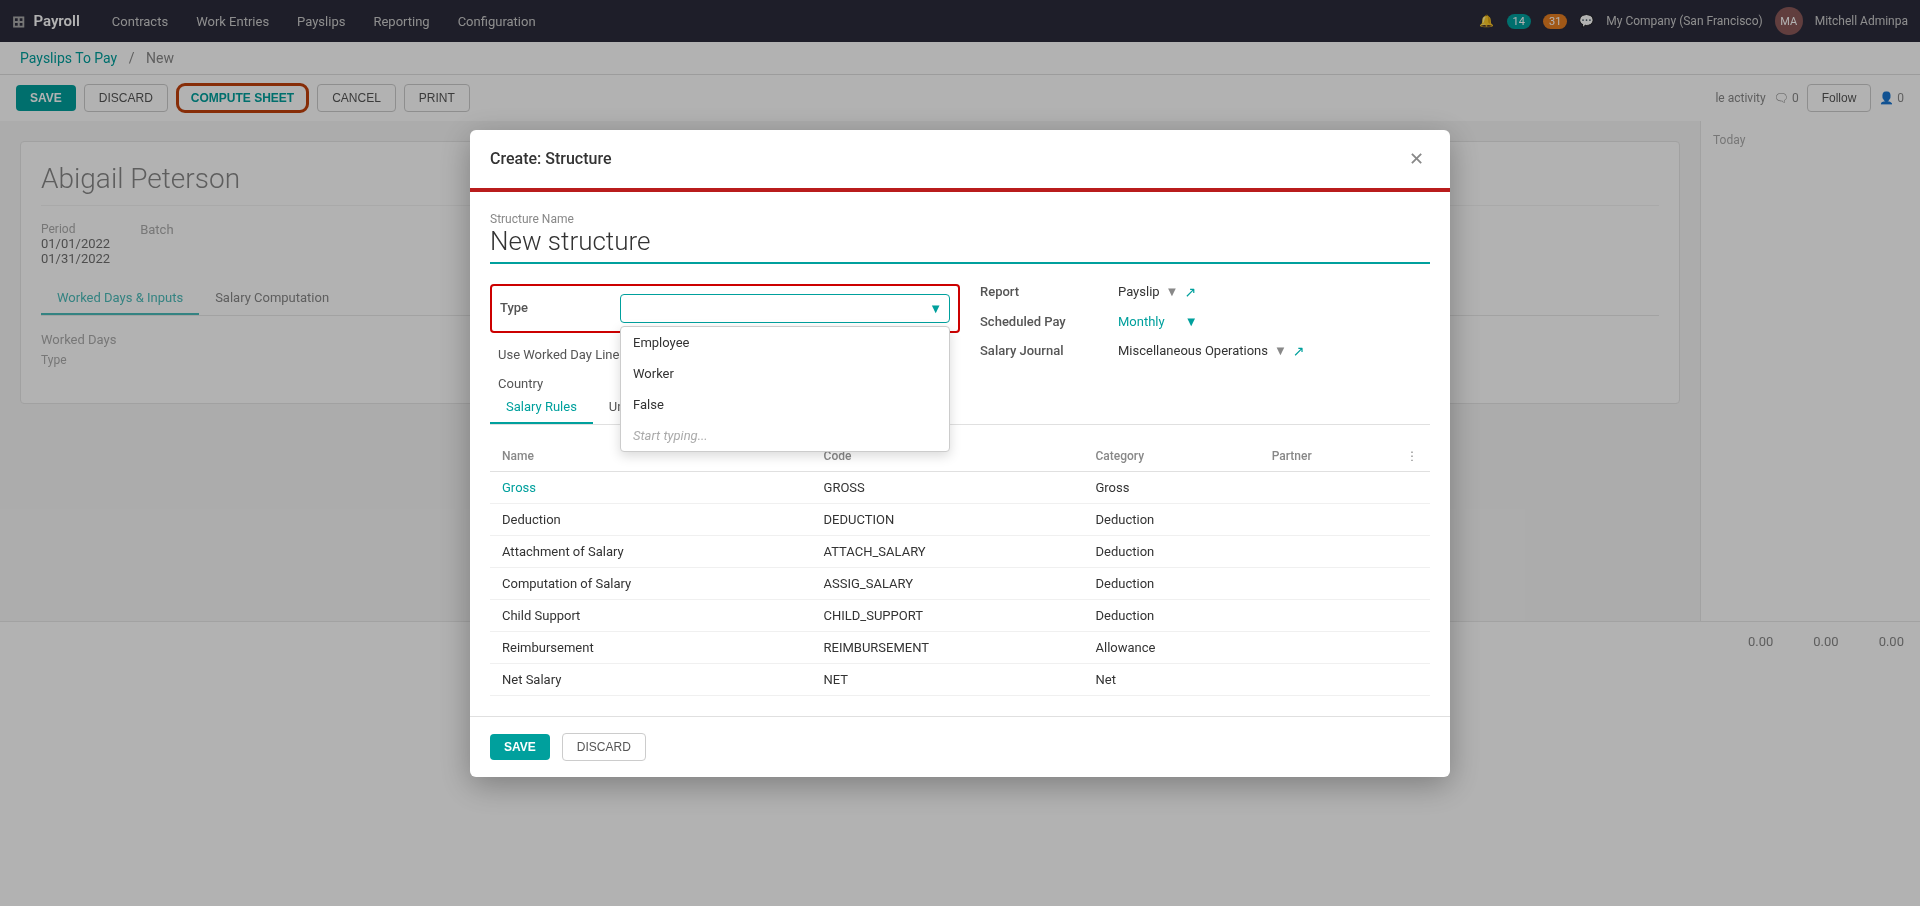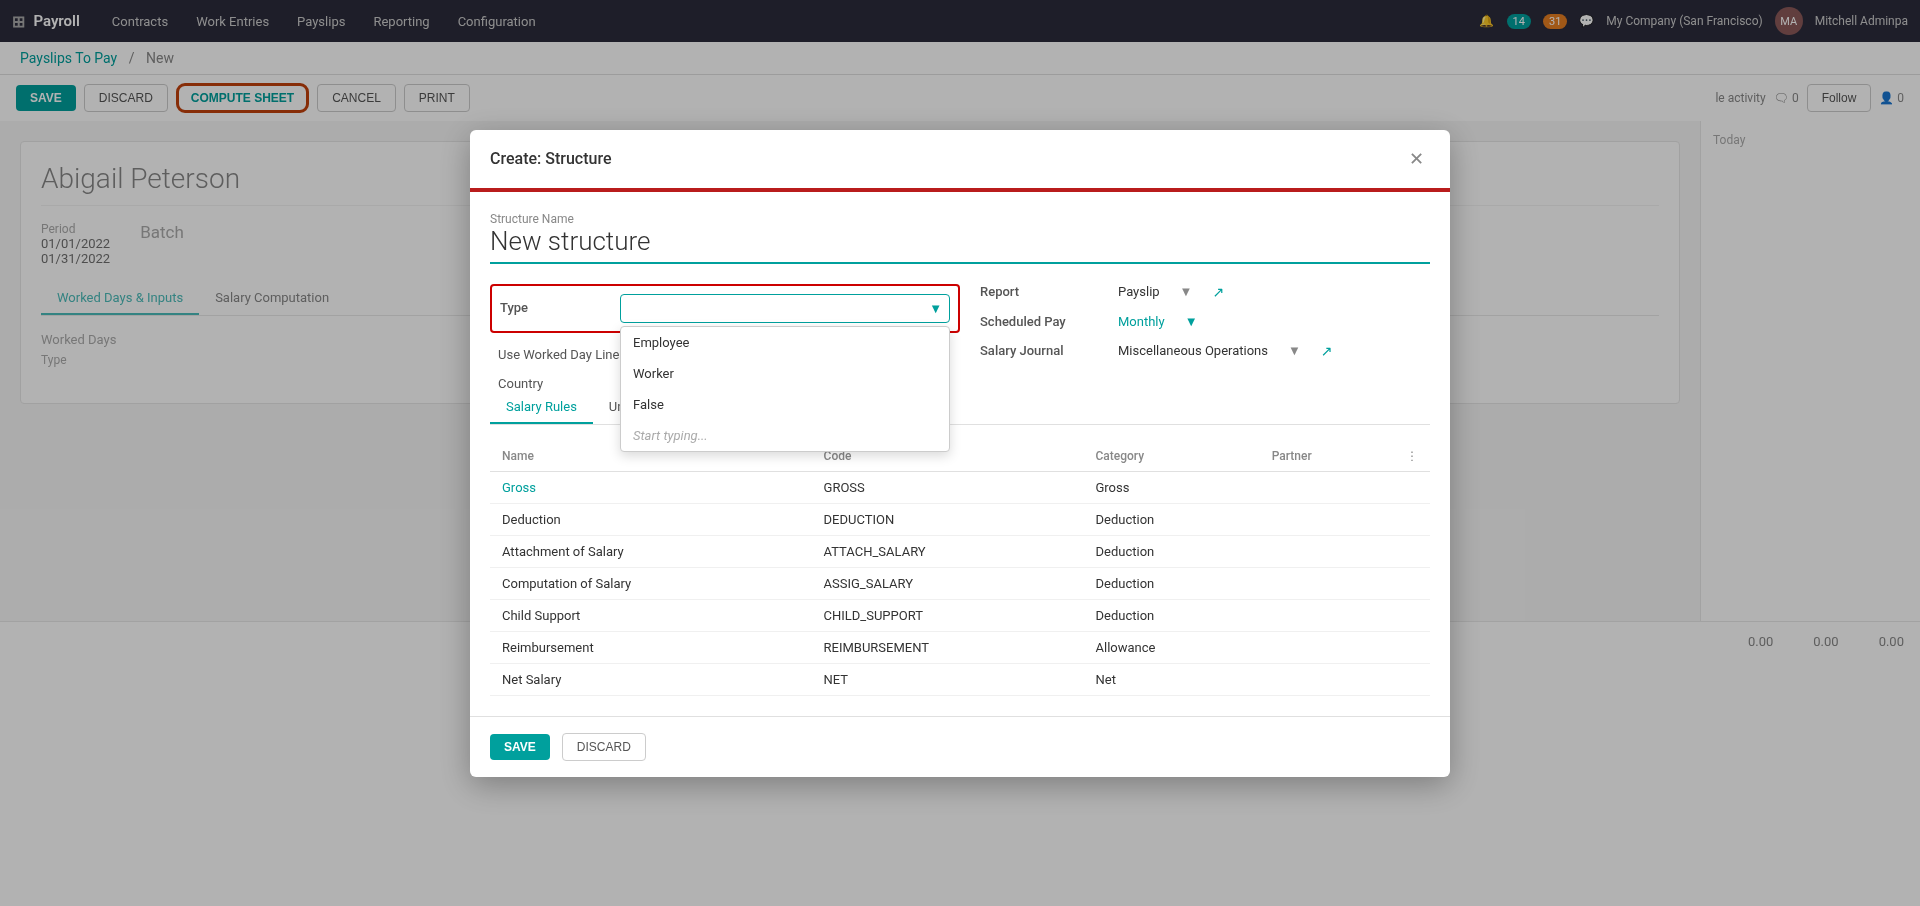--- a/index.html
+++ b/index.html
@@ -270,21 +270,21 @@
       min-width: 130px;
       font-size: 13px;
       color: #555;
       font-weight: 500;
     }
     .right-field-value {
       font-size: 13px;
       color: #333;
       display: flex;
       align-items: center;
-      gap: 20px;
+      gap: 6px;
     }
     .external-link {
       color: #00a09d;
       font-size: 14px;
       cursor: pointer;
     }
 
     
     .modal-tabs {
       display: flex;
@@ -412,21 +412,21 @@
     <div style="flex:1; padding: 20px;">
       <div style="background:white; border:1px solid #ddd; padding:20px; border-radius:4px;">
         <div style="font-size:28px; font-weight:300; color:#555; border-bottom:1px solid #eee; padding-bottom:10px; margin-bottom:16px;">Abigail Peterson</div>
         <div style="display:flex; gap:30px; margin-bottom:12px;">
           <div>
             <div style="font-size:12px; color:#888;">Period</div>
             <div style="font-size:13px;">01/01/2022</div>
             <div style="font-size:13px;">01/31/2022</div>
           </div>
           <div>
-            <div style="font-size:17px; color:#888;">Batch</div>
+            <div style="font-size:13px; color:#888;">Batch</div>
           </div>
         </div>
         <div class="tabs">
           <div class="tab active">Worked Days &amp; Inputs</div>
           <div class="tab">Salary Computation</div>
         </div>
         <div style="padding:16px 0;">
           <div style="font-size:13px; color:#888; margin-bottom:6px;">Worked Days</div>
           <div style="font-size:12px; color:#888;">Type</div>
         </div>

